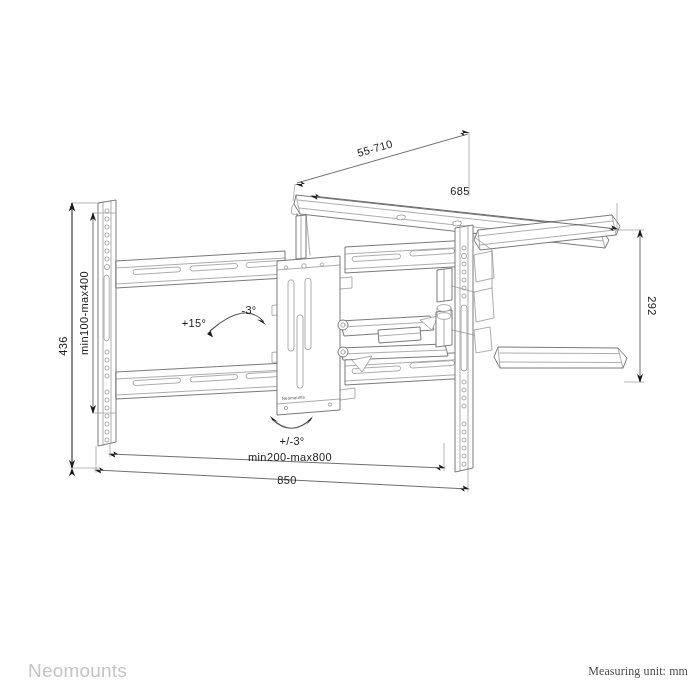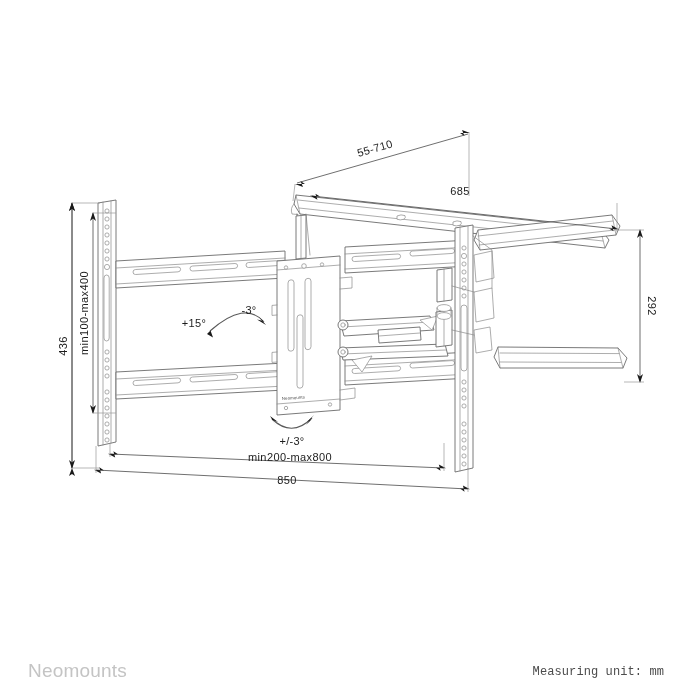--- a/index.html
+++ b/index.html
@@ -57,23 +57,23 @@
     left: 28px;
     bottom: 18px;
     font-family: "Liberation Sans", sans-serif;
     font-size: 19px;
     color: #c4c4c4;
     letter-spacing: 0.2px;
     white-space: nowrap;
   }
   .footer-unit {
     position: absolute;
-    right: 36px;
+    right: 12px;
     bottom: 21px;
-    font-family: Liberation Mono, monospace;
+    font-family: Liberation Serif, serif;
     font-size: 12px;
     color: #4c4c4c;
     letter-spacing: 0.1px;
     white-space: nowrap;
   }
 </style>
 </head>
 <body>
 
 <div id="stage">

